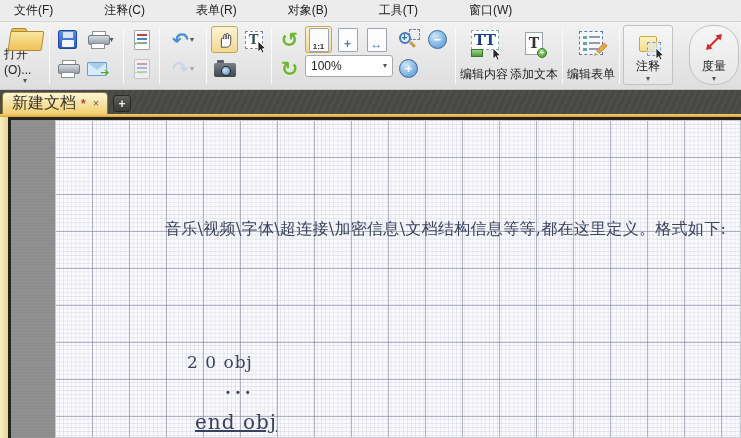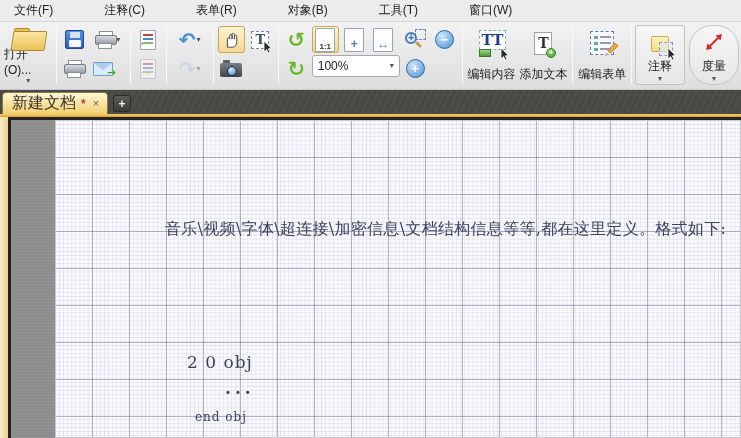--- a/index.html
+++ b/index.html
@@ -168,21 +168,21 @@
       linear-gradient(to right, #e3e3f0 1px, transparent 1px),
       linear-gradient(to bottom, #e3e3f0 1px, transparent 1px);
     background-size:37px 37px, 37px 37px, 4.1px 4.1px, 4.1px 4.1px;
     box-shadow:inset 0 0 0 1px #c8c8d4;
   }
   .doc-text { position:absolute; font-family:"DejaVu Serif","Liberation Serif",serif;
     color:#39425e; white-space:nowrap; }
   .line-main { left:110px; top:99px; font-size:16px; letter-spacing:.3px; }
   .line-obj  { left:132px; top:232px; font-size:17px; letter-spacing:1px; }
   .line-dots { left:170px; top:258px; font-size:17px; letter-spacing:4px; font-weight:bold; }
-  .line-end  { left:140px; top:290px; font-size:12px; letter-spacing:1px; }
+  .line-end  { left:140px; top:290px; font-size:20px; letter-spacing:1px;text-decoration:underline; }
 </style>
 </head>
 <body>
 
 <div class="app">
 
   <div class="menubar">
     <span class="menu-item">文件(F)</span>
     <span class="menu-item">注释(C)</span>
     <span class="menu-item">表单(R)</span>
@@ -390,21 +390,21 @@
         <div class="note-icon">
           <svg class="cursor-svg" style="right:-9px;bottom:-9px;z-index:2;" width="10" height="12" viewBox="0 0 10 12">
             <polygon points="1,0 1,11 3.6,8.6 5.2,12 7,11.2 5.4,7.8 8.6,7.6" fill="#2b2b2b" stroke="#fff" stroke-width="0.8"></polygon>
           </svg>
         </div>
       </div>
       <span class="blabel">注释</span>
       <span class="mini-caret">▾</span>
     </div>
 
-    <div class="bigbtn boxed" style="margin-left:4px;border-radius:23px;">
+    <div class="bigbtn boxed" style="margin-left:16px;border-radius:23px;">
       <div class="icon-zone">
         <svg width="20" height="20" viewBox="0 0 20 20">
           <line x1="5" y1="15" x2="15" y2="5" stroke="#d42a2a" stroke-width="2"></line>
           <polygon points="2,18 3.5,11.5 8.5,16.5" fill="#d42a2a"></polygon>
           <polygon points="18,2 11.5,3.5 16.5,8.5" fill="#d42a2a"></polygon>
         </svg>
       </div>
       <span class="blabel">度量</span>
       <span class="mini-caret">▾</span>
     </div>

